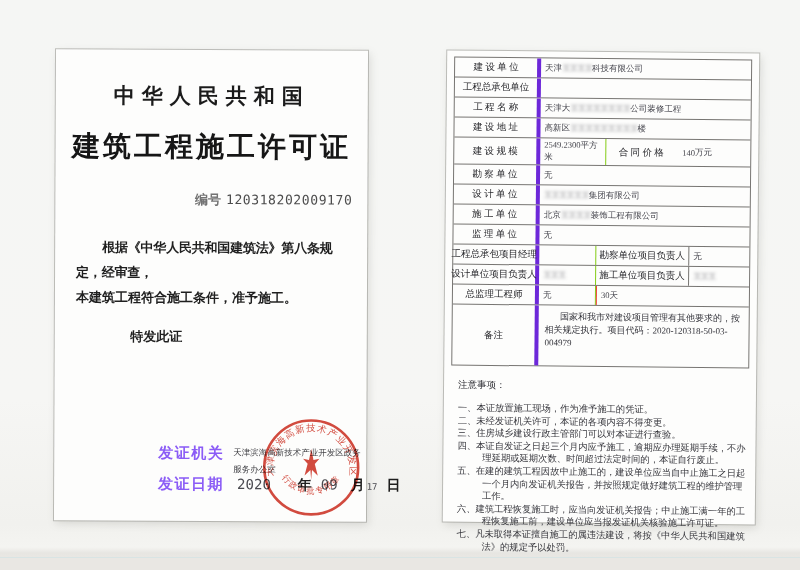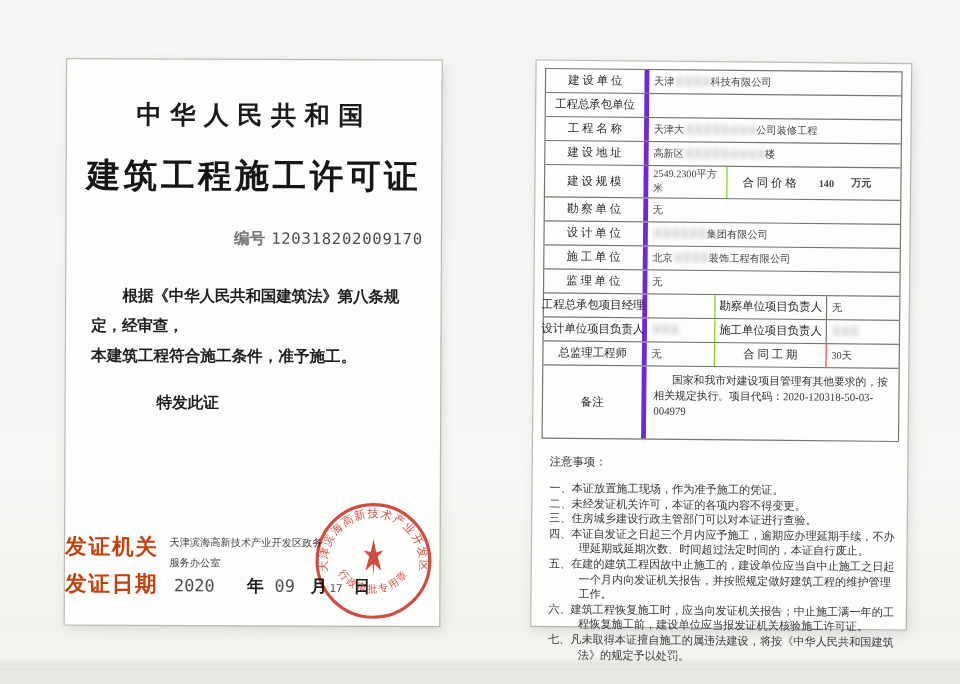--- a/index.html
+++ b/index.html
@@ -25,21 +25,21 @@
   .serial{ margin-top:24px; text-align:right; padding-right:15px; }
   .serial-label{ font-size:13px; font-weight:bold; color:#737373; }
   .serial-num{ font-size:13px; color:#4c4c4c; margin-left:5px; letter-spacing:.6px;
        font-family:"DejaVu Sans Mono","Liberation Mono",monospace; }
   .cert-body{ margin:26px 21px 0 21px; font-size:13px; font-weight:bold; color:#1f1f1f;
        line-height:25px; }
   .cert-body .b1{ margin:0; text-indent:2em; letter-spacing:-.2px;}
   .cert-body .b2{ margin:0; }
   .cert-body .b3{ margin:14px 0 0 0; text-indent:4.2em; }
   .issuer-row{ position:absolute; left:0; top:394px; width:100%; display:flex; align-items:flex-start; }
-  .fieldlbl{ font-size:18px; font-weight:bold; color:#c2410c;
+  .fieldlbl{ margin-left:104px; font-size:15px; font-weight:bold; color:#8b5cf6;
        letter-spacing:1.5px; white-space:nowrap; }
   .issuer-val{ margin-left:9px; width:140px; font-size:8.5px; color:#3e3e42; line-height:17px; }
   .date-row{ position:absolute; left:0; top:425px; width:100%; display:flex; align-items:baseline; }
   .date-num{ font-size:14px; color:#4a4a50; font-family:"DejaVu Sans Mono","Liberation Mono",monospace; }
   .date-unit{ font-size:14px; font-weight:bold; color:#1e1e1e; }
   .dr-year{ margin-left:13px; } .dr-u1{ margin-left:27px; }
   .dr-month{ margin-left:9px; } .dr-u2{ margin-left:13px; }
   .dr-day{ margin-left:2px; font-size:9px; } .dr-u3{ margin-left:9px; }
   .seal{ position:absolute; left:206px; top:366px; width:102px; height:102px;
        mix-blend-mode:multiply; opacity:.9; }
@@ -49,21 +49,21 @@
   .trow{ display:grid; grid-template-columns:86px 1fr; min-height:19px; align-items:center; }
   .trow + .trow{ border-top:1px solid #777572; }
   .trow.cols3{ grid-template-columns:86px 66px 70px 1fr; }
   .trow.cols4{ grid-template-columns:86px 57px 92px 1fr; }
   .trow.remark-row{ min-height:60px; align-items:stretch; }
   .tlabel{ align-self:stretch; display:flex; align-items:center; justify-content:center;
        text-align:center; font-size:9.5px; color:#26262a; border-right:4px solid #6d28d9;
        padding:1px 1px; white-space:nowrap; }
   .tval{ padding:1px 4px; font-size:8.5px; color:#44444c; }
   .tval.bordered{ border-right:1px solid #84cc16; align-self:stretch; display:flex; align-items:center; }
-  .tval-last{ display:flex; justify-content:space-between; align-items:center; padding:1px 24px 1px 6px;font-weight:bold; }
+  .tval-last{ display:flex; align-items:center; padding:1px 24px 1px 6px; }
   .redacted{ filter:blur(1.7px); opacity:.4; letter-spacing:-1px; }
   .remark-val{ font-size:9px; line-height:13px; color:#33333a; padding:5px 8px 2px 6px; text-indent:1.7em; }
   .notes-title{ margin:13px 0 0 14px; font-size:9.5px; color:#2f2f35; }
   .notes{ margin:10px 9px 0 14px; font-size:9.3px; line-height:12.6px; color:#36363c; }
   .note{ padding-left:25px; text-indent:-25px; }
 </style>
 </head>
 <body>
 
 <div class="scene">
@@ -180,21 +180,20 @@
           </div>
         <div class="tlabel" style="border-right:none;">施工单位项目负责人</div>
         <div class="tval" style="border-left:1px solid #777572; align-self:stretch; display:flex; align-items:center;">
           <span class="redacted">某某某</span>
           </div>
       </div>
 
       <div class="trow cols4">
         <div class="tlabel">总监理工程师</div>
         <div class="tval bordered">无</div>
-        <div class="tlabel" style="border-right:none;">合 同 工 期</div>
         <div class="tval" style="border-left:1px solid #ef4444; align-self:stretch; display:flex; align-items:center;">30天</div>
       </div>
 
       <div class="trow remark-row">
         <div class="tlabel">备注</div>
         <div class="remark-val">国家和我市对建设项目管理有其他要求的，按相关规定执行。项目代码：2020-120318-50-03-004979</div>
       </div>
 
     </div>
 

